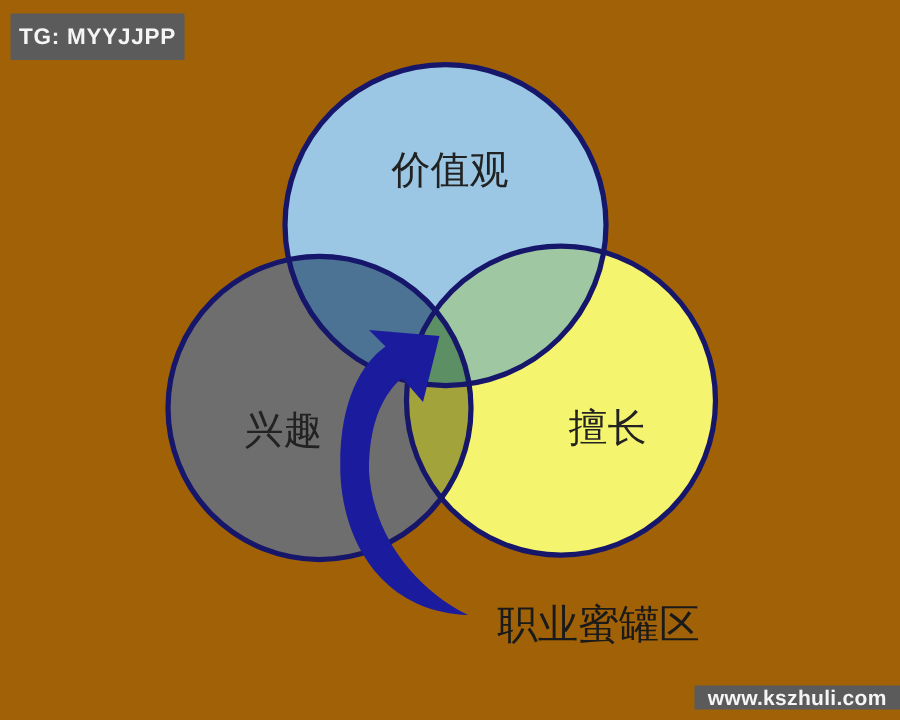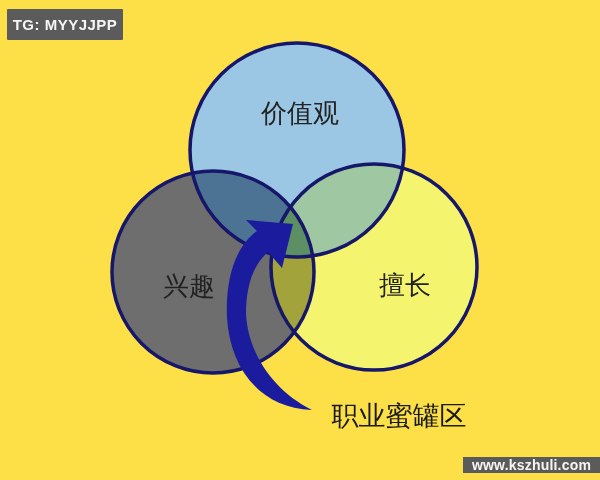--- a/index.html
+++ b/index.html
@@ -5,21 +5,21 @@
   html, body {
     margin: 0;
     padding: 0;
     background: #ffffff;
     font-family: "Liberation Sans", "DejaVu Sans", sans-serif;
   }
   .screen {
     position: relative;
     width: 600px;
     height: 480px;
-    background: #fde047;
+    background: #a16207;
     overflow: hidden;
   }
   .badge {
     position: absolute;
     background: #5b5b5b;
     color: #f5f5f5;
     display: flex;
     align-items: center;
     justify-content: center;
     box-sizing: border-box;

